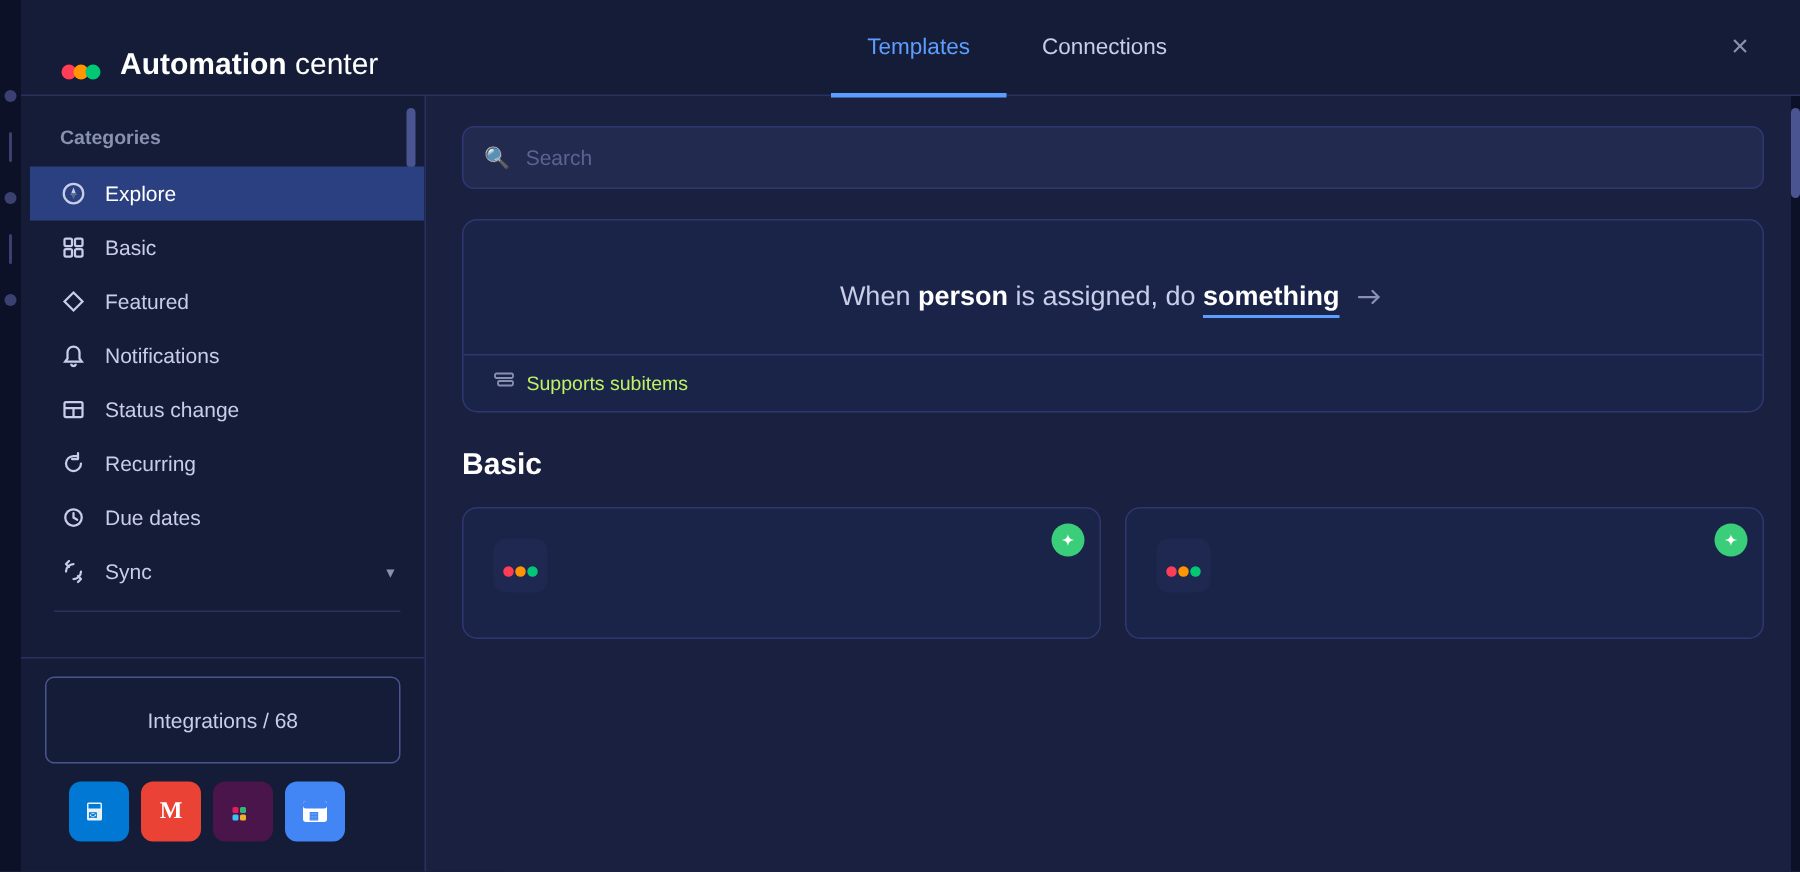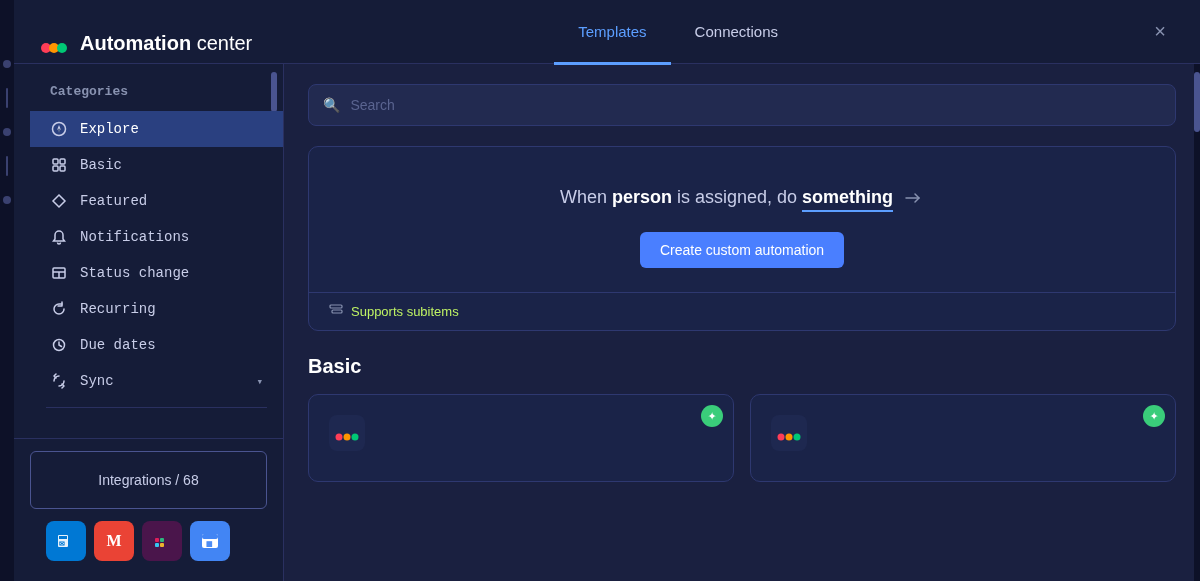--- a/index.html
+++ b/index.html
@@ -126,22 +126,21 @@
       background: #151c38;
       border-right: 1px solid #2a3060;
       display: flex;
       flex-direction: column;
       overflow: hidden;
       position: relative;
     }
     .sidebar-scroll {
       flex: 1;
       overflow-y: auto;
-      padding: 16px 0 8px 16px;
-      font-family: Liberation Mono, monospace;
+      padding: 16px 0 8px 6px;
     }
     .sidebar-scroll::-webkit-scrollbar { width: 4px; }
     .sidebar-scroll::-webkit-scrollbar-track { background: transparent; }
     .sidebar-scroll::-webkit-scrollbar-thumb { background: #3a4170; border-radius: 2px; }
 
     .scroll-indicator-top {
       position: absolute;
       top: 8px;
       right: 6px;
       width: 6px;
@@ -608,21 +607,20 @@
         <div class="custom-automation-inner">
           <div class="automation-sentence">
             <span>When </span><strong>person</strong><span> is assigned, do </span><span class="automation-underline"><strong>something</strong></span>
             <span style="display:inline-block;margin-left:6px;">
               <svg width="20" height="16" viewBox="0 0 20 16" fill="none" style="vertical-align:middle;">
                 <polyline points="2,8 15,8" stroke="#8892b0" stroke-width="1.5" stroke-linecap="round"></polyline>
                 <polyline points="11,4 15,8 11,12" stroke="#8892b0" stroke-width="1.5" stroke-linecap="round" stroke-linejoin="round" fill="none"></polyline>
               </svg>
             </span>
           </div>
-          <button class="create-btn">Create custom automation</button>
         </div>
         <div class="card-footer">
           <span class="subitems-icon">
             <svg width="14" height="14" viewBox="0 0 14 14" fill="none">
               <rect x="1" y="2" width="12" height="3" rx="1" stroke="#8892b0" stroke-width="1.2"></rect>
               <rect x="3" y="7" width="10" height="3" rx="1" stroke="#8892b0" stroke-width="1.2"></rect>
             </svg>
           </span>
           <span>Supports subitems</span>
         </div>

